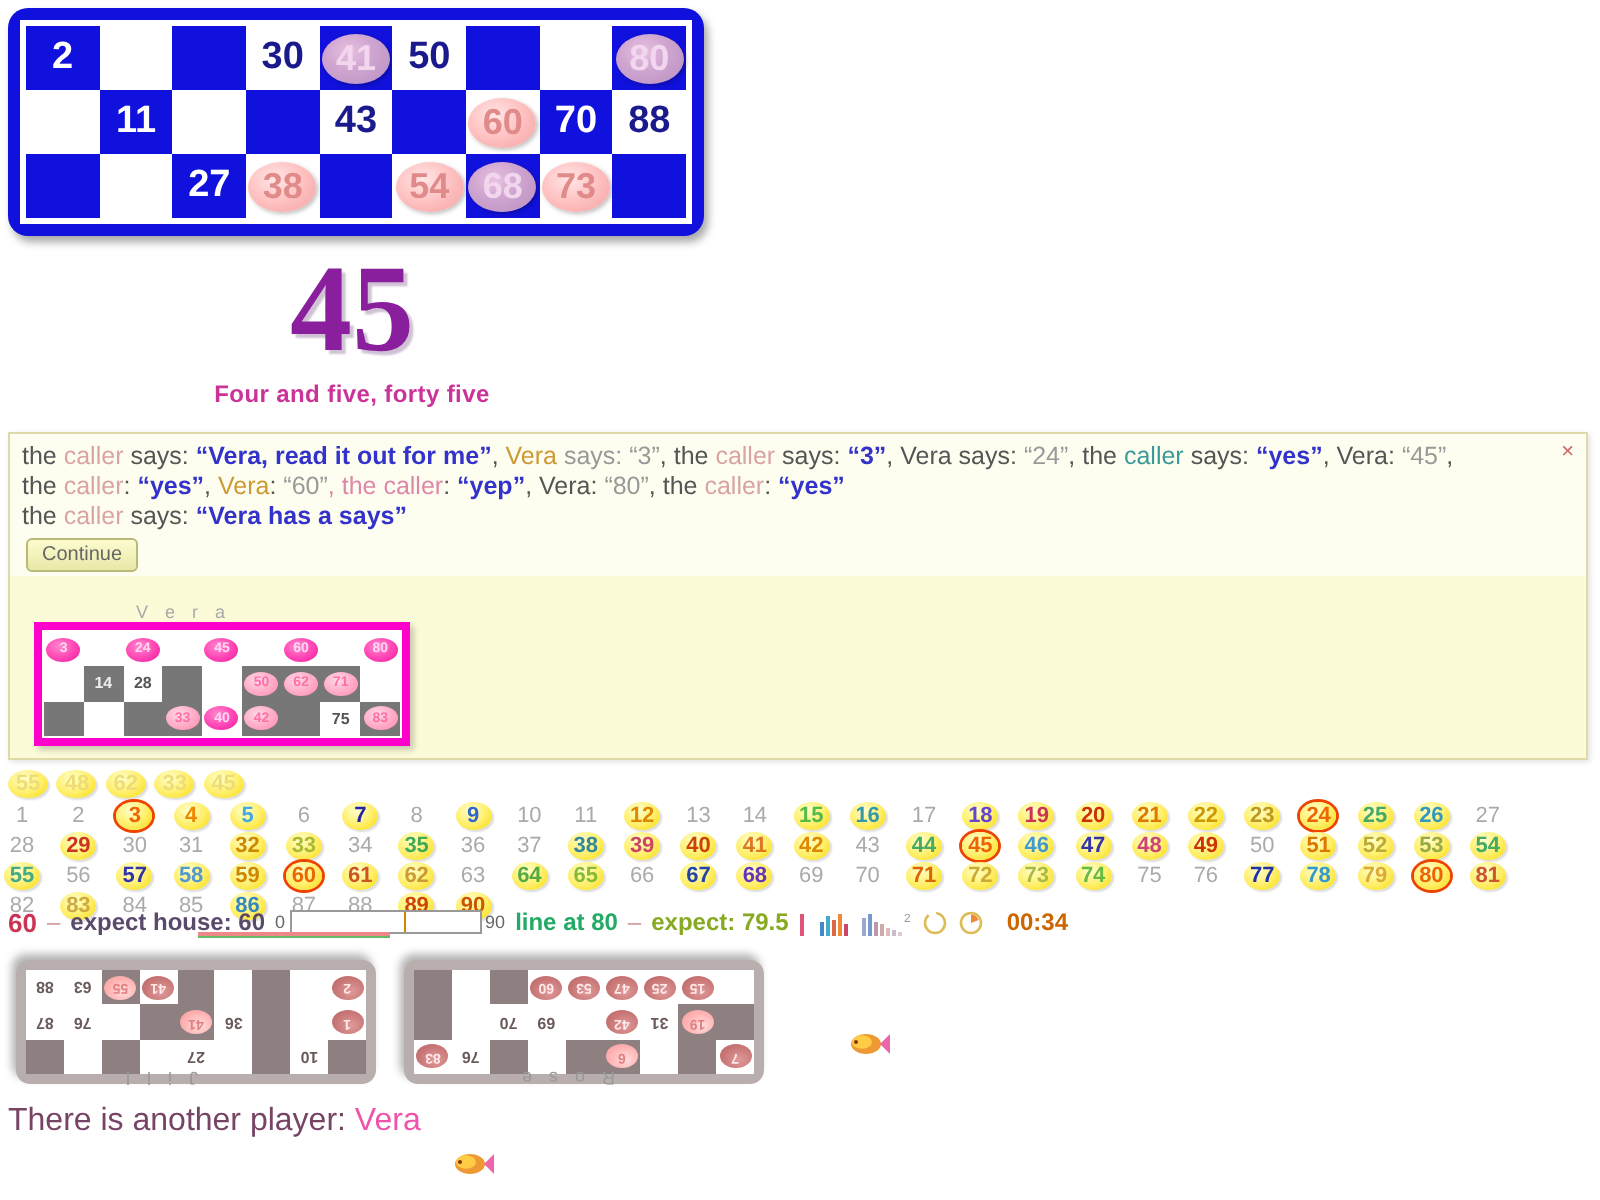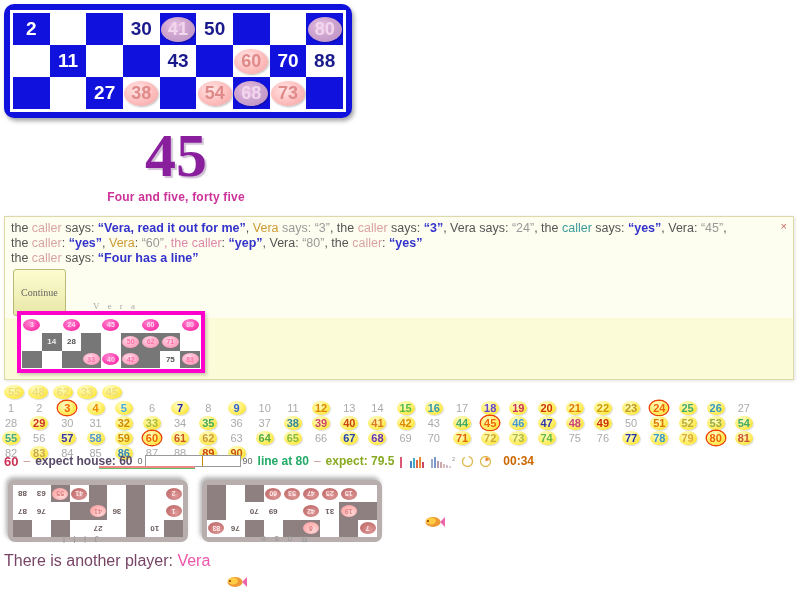--- a/index.html
+++ b/index.html
@@ -64,27 +64,27 @@
   .nm-vera{color:#cc9933;}
   .nm-caller{color:#d9a3a3;}
   .w-blue{color:#3333cc;font-weight:bold;}
   .w-teal{color:#3a9a9a;}
   .w-gray{color:#999;}
   .w-pink{color:#dd88aa;}
   .plain{color:#555;}
   .smiley{color:#bbb;}
   #continue-btn{
     margin-top:3px;margin-left:2px;
-    font-size:10px;font-family:Liberation Serif, serif;
-    padding:17px 7px;border:1px solid #b9b978;border-radius:3px;
+    font-size:10px;font-family:Liberation Sans, sans-serif;
+    padding:2px 7px;border:1px solid #b9b978;border-radius:3px;
     background:linear-gradient(#fcfcd0,#e8e8a8);color:#666;cursor:pointer;
   }
   
   #vera-label{
-    position:absolute;left:88px;top:84px;font-size:9px;color:#aaa;letter-spacing:3px;font-family:Liberation Serif, serif;
+    position:absolute;left:63px;top:84px;font-size:9px;color:#aaa;letter-spacing:3px;
   }
   #vera-card{
     position:absolute;left:12px;top:94px;width:188px;height:62px;
     background:#ff00cc;padding:4px;box-sizing:border-box;
     box-shadow:2px 2px 3px rgba(0,0,0,.2);
   }
   #vera-card .grid{
     width:100%;height:100%;background:#fff;
     display:grid;grid-template-columns:repeat(9,1fr);grid-template-rows:repeat(3,1fr);
     box-sizing:border-box;border:1px solid #fff;
@@ -239,21 +239,21 @@
   <div id="called-number">45</div>
   <div id="called-words">Four and five, forty five</div>
 </div>
 
 <div id="dialog">
   <div id="dialog-top">
     <span id="dialog-close">×</span>
     <div id="chat-lines">
         <div class="chat-line"><span class="plain">the </span><span class="nm-caller">caller</span><span class="plain"> says: </span><span class="w-blue">“Vera, read it out for me”</span><span class="plain">, </span><span class="nm-vera">Vera</span><span class="w-gray"> says: </span><span class="w-gray">“3”</span><span class="plain">, the </span><span class="nm-caller">caller</span><span class="plain"> says: </span><span class="w-blue">“3”</span><span class="plain">, Vera says: </span><span class="w-gray">“24”</span><span class="plain">, the </span><span class="w-teal">caller</span><span class="plain"> says: </span><span class="w-blue">“yes”</span><span class="plain">, Vera: </span><span class="w-gray">“45”</span><span class="plain">,</span></div>
         <div class="chat-line"><span class="plain">the </span><span class="nm-caller">caller</span><span class="plain">: </span><span class="w-blue">“yes”</span><span class="plain">, </span><span class="nm-vera">Vera</span><span class="plain">: </span><span class="w-gray">“60”</span><span class="w-pink">, the </span><span class="w-pink">caller</span><span class="plain">: </span><span class="w-blue">“yep”</span><span class="plain">, Vera: </span><span class="w-gray">“80”</span><span class="plain">, the </span><span class="nm-caller">caller</span><span class="plain">: </span><span class="w-blue">“yes”</span></div>
-        <div class="chat-line"><span class="plain">the </span><span class="nm-caller">caller</span><span class="plain"> says: </span><span class="w-blue">“Four has a line”</span></div>
+        <div class="chat-line"><span class="plain">the </span><span class="nm-caller">caller</span><span class="plain"> says: </span><span class="w-blue">“Vera has a says”</span></div>
       </div>
     <button id="continue-btn">Continue</button>
   </div>
   <div id="vera-label">V e r a</div>
   <div id="vera-card">
     <div class="grid" id="vera-grid">
         <div class="c">
           <span class="b hot">3</span>
         </div>
         <div class="c"></div>

